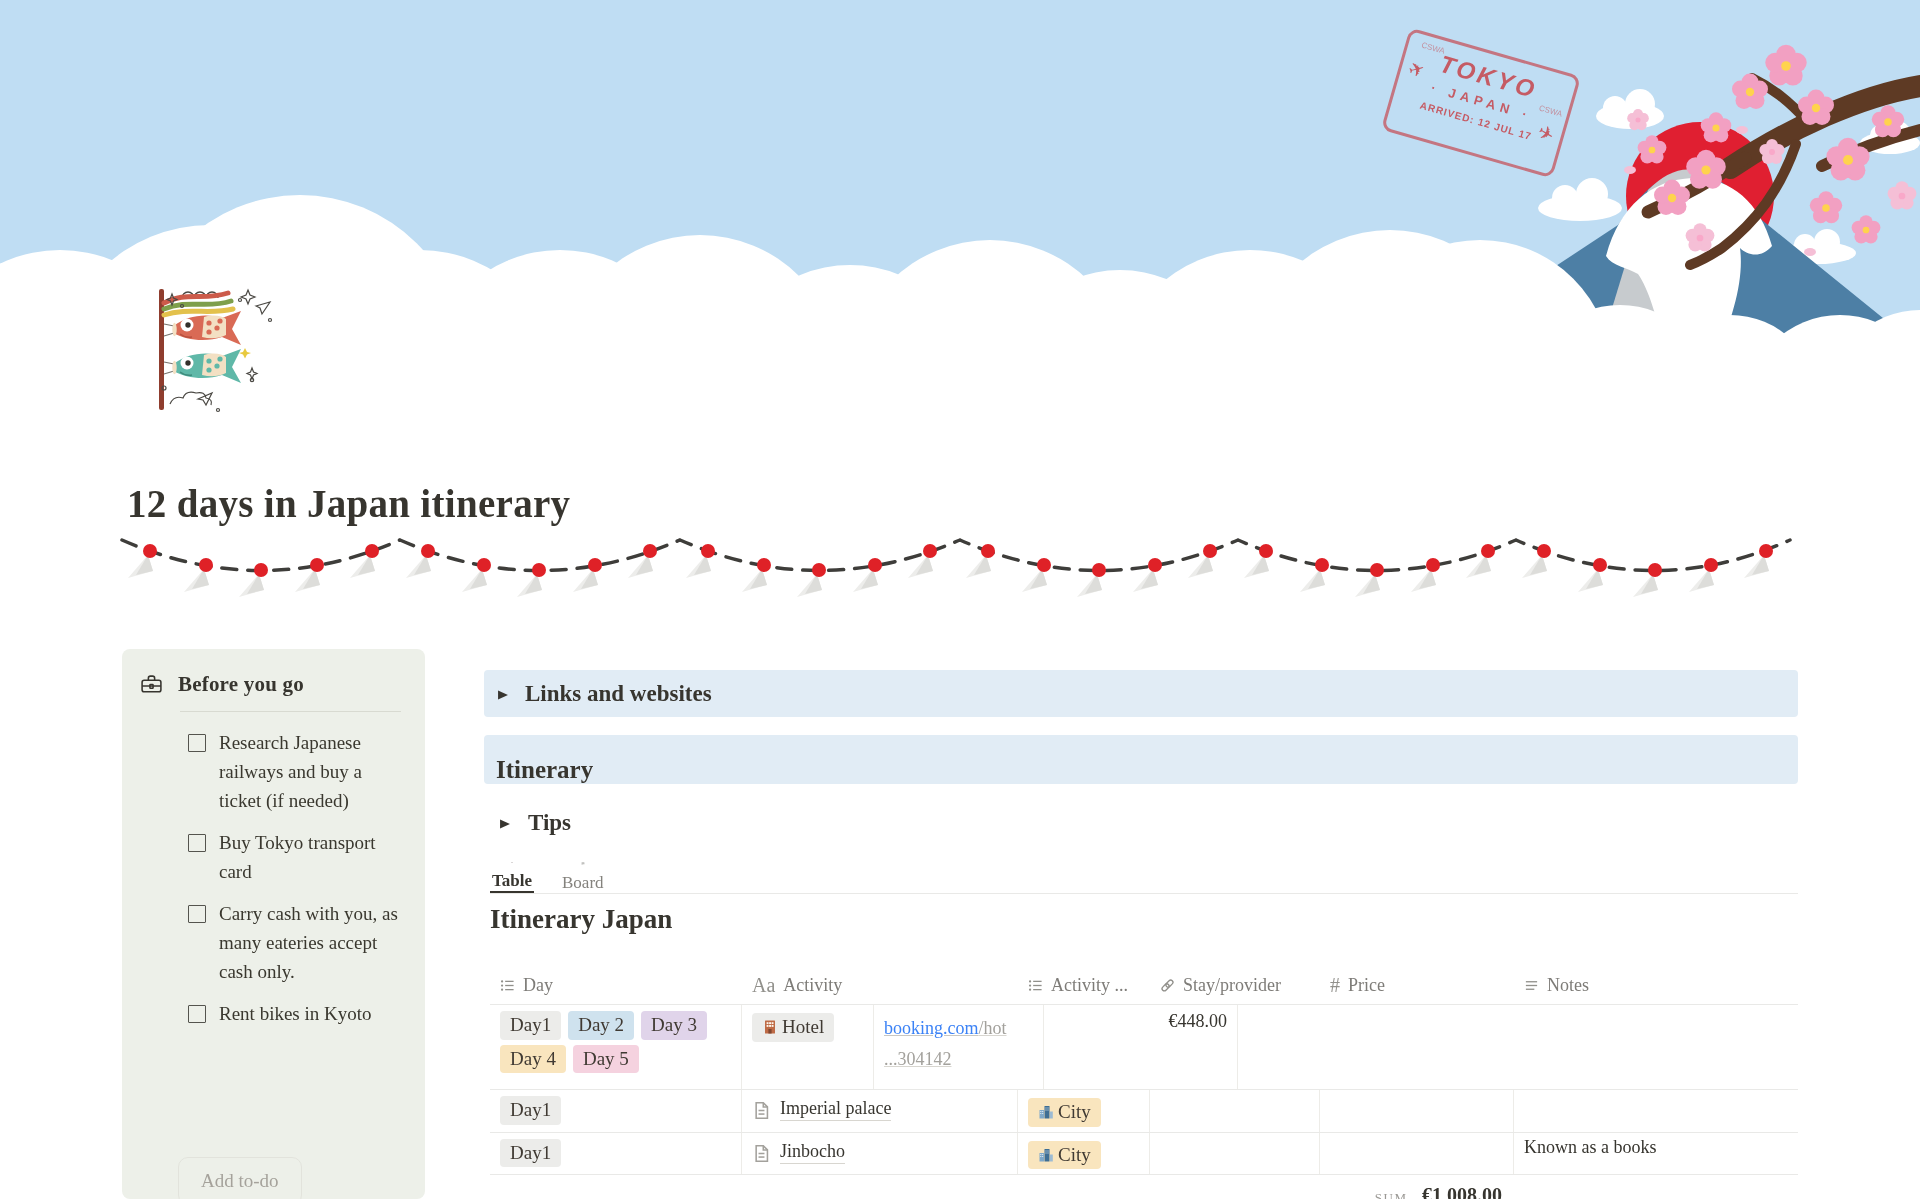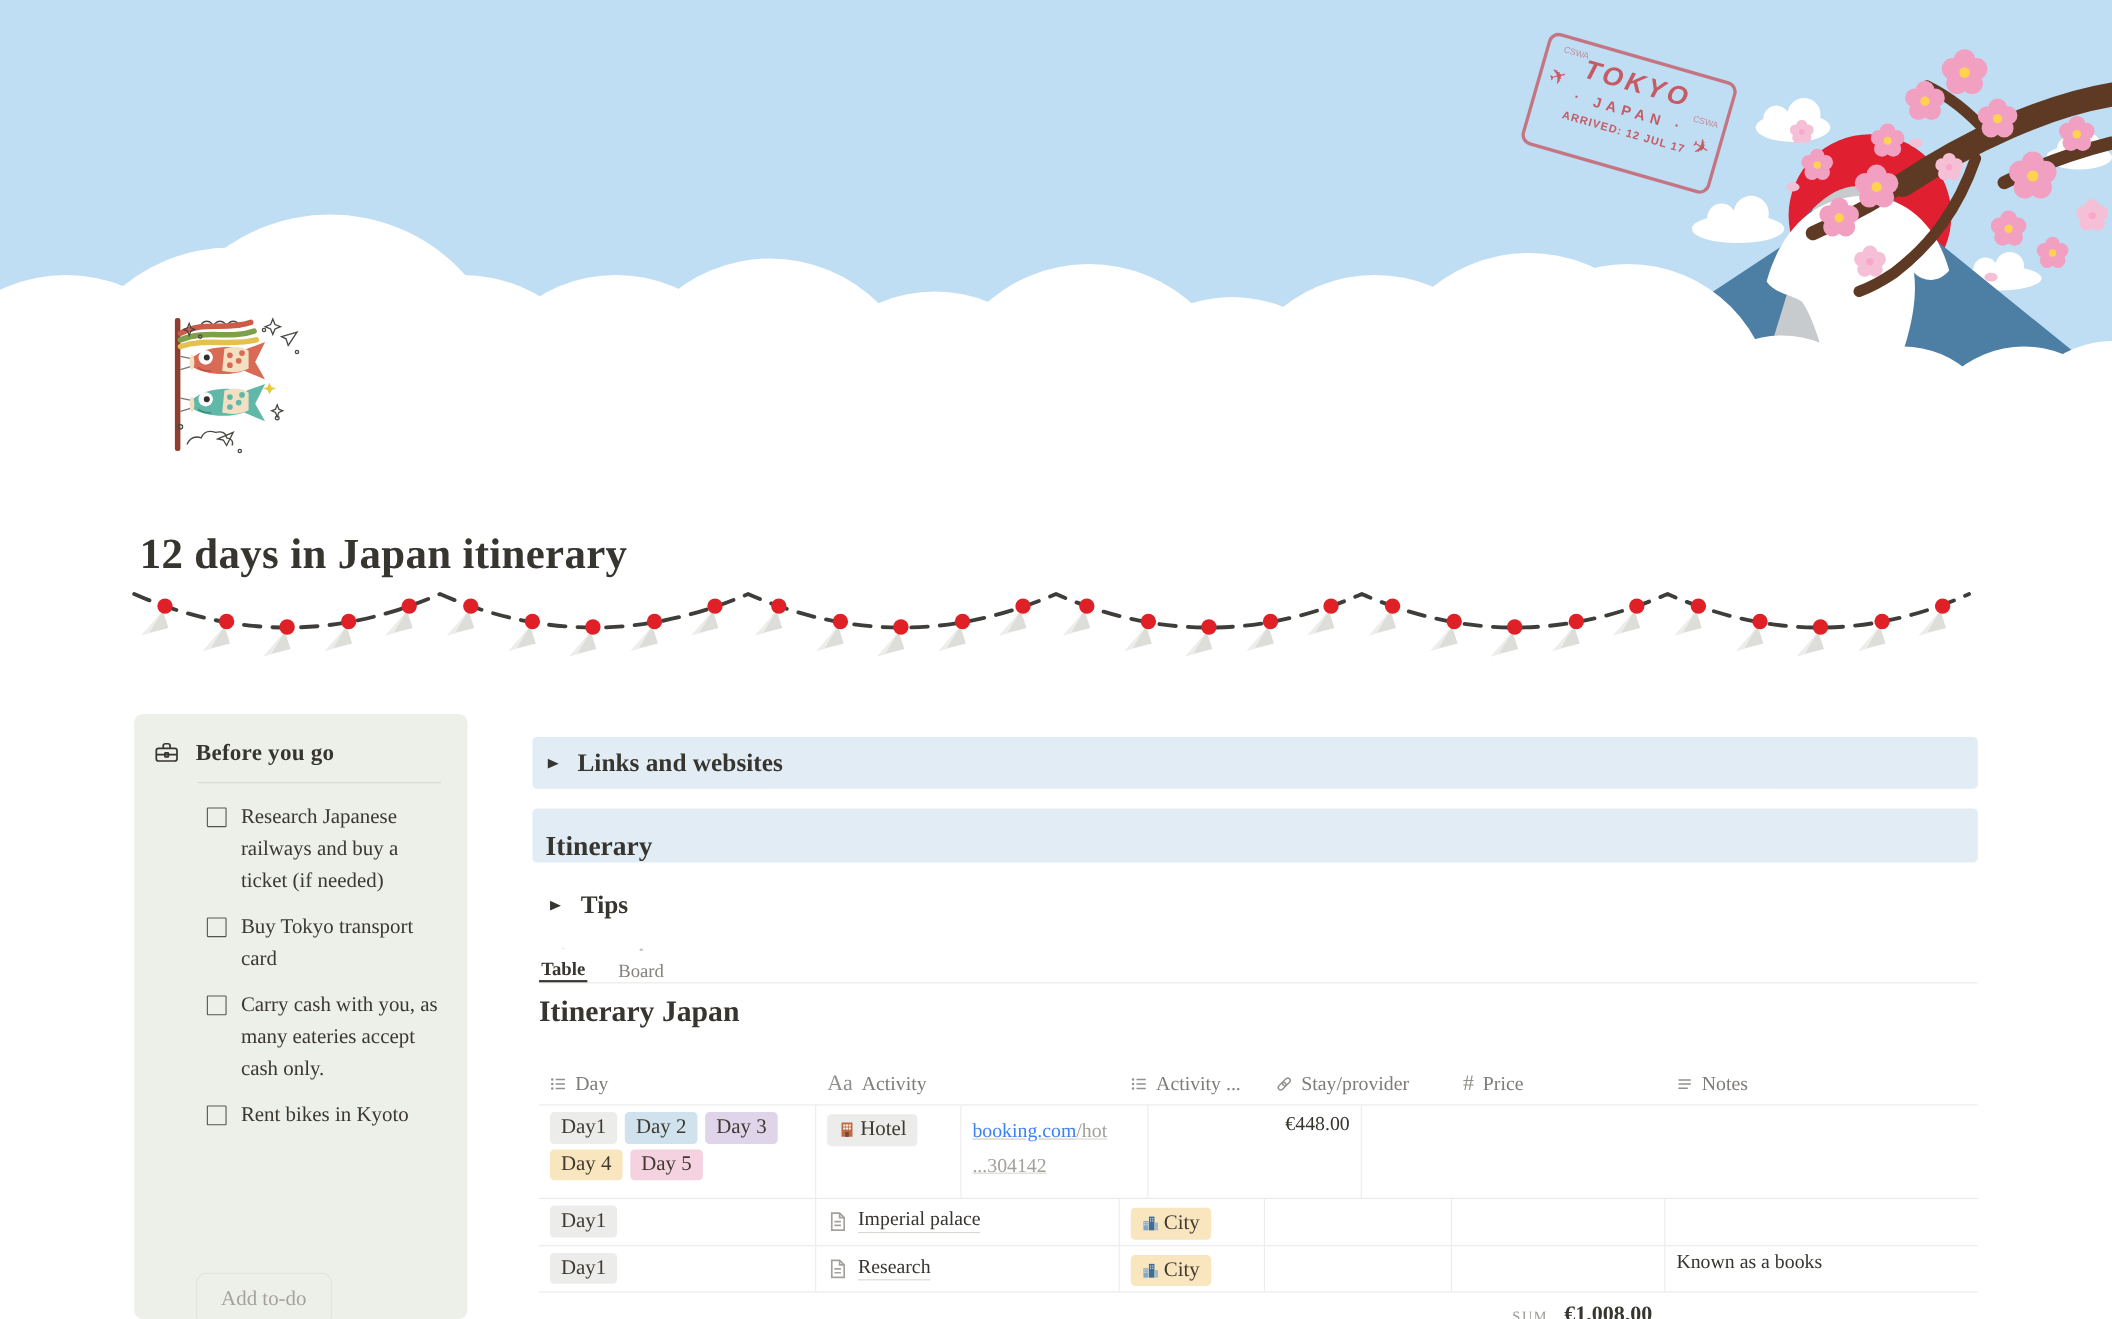--- a/index.html
+++ b/index.html
@@ -521,21 +521,21 @@
           <span class="tag tag-gray">Day1</span>
         </div>
         <div class="bcell c2">
           <div class="act">
             <svg viewBox="0 0 16 16" fill="none" stroke="#A3A19C" stroke-width="1.3">
               <path d="M3.5 1.5 h6 l3.5 3.5 v9.5 h-9.5 z"></path>
                 <path d="M9.5 1.5 v3.5 h3.5"></path>
               <line x1="5.5" y1="8" x2="10.5" y2="8"></line>
                 <line x1="5.5" y1="11" x2="10.5" y2="11"></line>
             </svg>
-            <span class="act-link">Research</span>
+            <span class="act-link">Jinbocho</span>
           </div>
         </div>
         <div class="bcell c3">
           <span class="tag tag-yellow type-tag">
             <svg viewBox="0 0 16 16">
               <rect x="1.5" y="6" width="4.5" height="8.5" fill="#7FA8C9"></rect>
               <rect x="6.5" y="2" width="5" height="12.5" fill="#3E6E94"></rect>
               <rect x="12" y="7.5" width="2.8" height="7" fill="#9DBBD3"></rect>
               <g fill="#EAF2F8">
                 <rect x="7.5" y="3.5" width="1" height="1"></rect>

